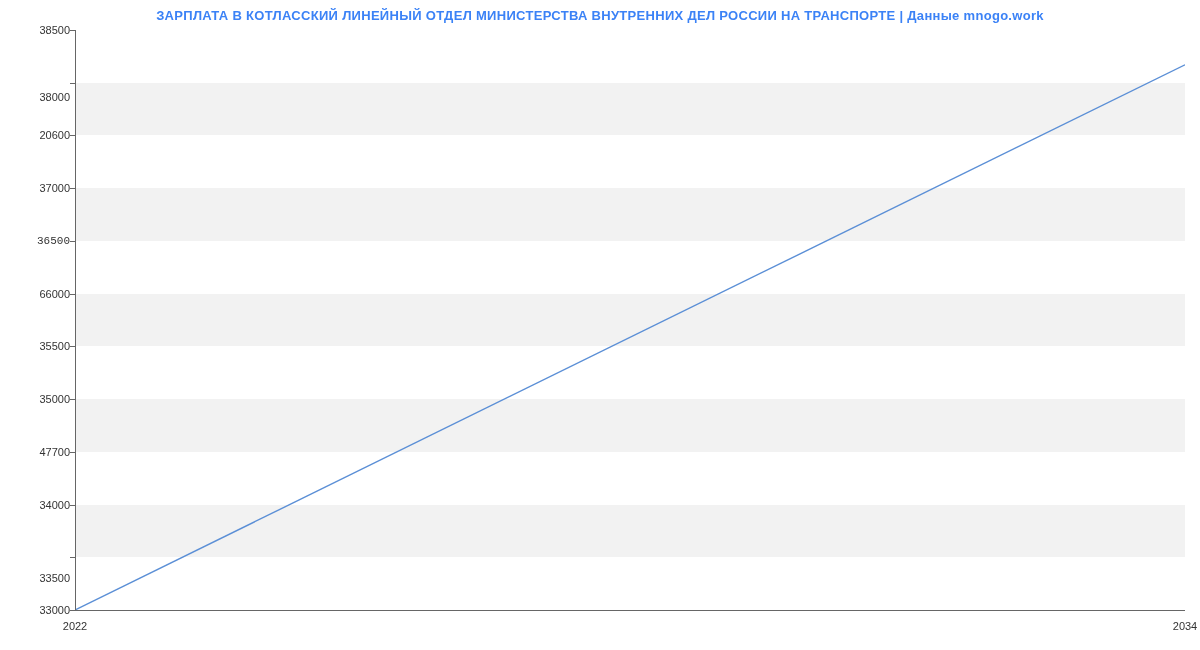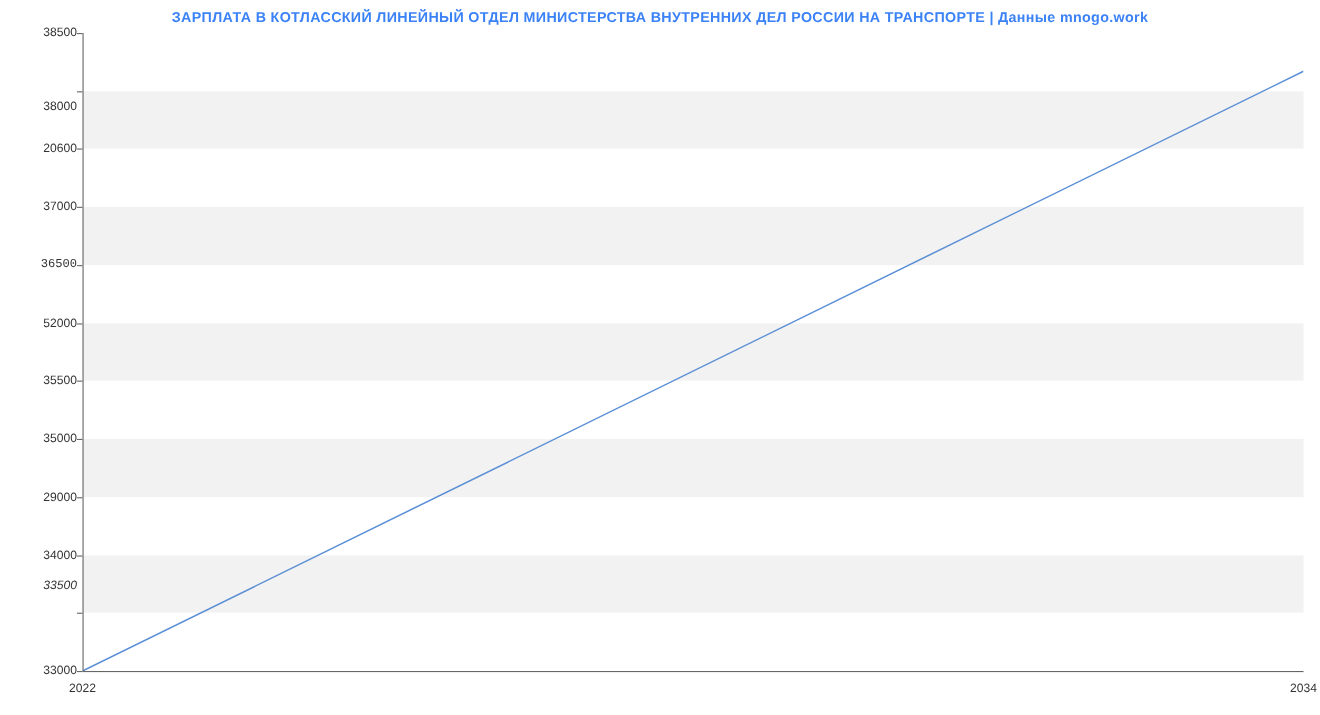--- a/index.html
+++ b/index.html
@@ -90,31 +90,31 @@
 
     <svg class="line-svg" viewBox="0 0 1110 580" preserveAspectRatio="none">
       <polyline id="chart-line" fill="none" stroke-width="1.4" points="0,580 1110,34.80000000000007" stroke="#5b8fd6"></polyline>
     </svg>
   </div>
 
   <div class="axis-line" style="left:75px; top:30px; width:1px; height:580px;"></div>
   <div class="axis-line" style="left:75px; top:610px; width:1110px; height:1px;"></div>
 <div class="y-tick-label" style="top: 610px;">33000</div>
     <div class="y-tick-mark" style="top: 610px;"></div>
-    <div class="y-tick-label" style="top: 532px; font-style: italic;">33500</div>
+    <div class="y-tick-label" style="top: 578px;">33500</div>
     <div class="y-tick-mark" style="top: 557.273px;"></div>
     <div class="y-tick-label" style="top: 504.545px;">34000</div>
     <div class="y-tick-mark" style="top: 504.545px;"></div>
-    <div class="y-tick-label" style="top: 451.818px;">29000</div>
+    <div class="y-tick-label" style="top: 451.818px;">47700</div>
     <div class="y-tick-mark" style="top: 451.818px;"></div>
     <div class="y-tick-label" style="top: 399.091px;">35000</div>
     <div class="y-tick-mark" style="top: 399.091px;"></div>
     <div class="y-tick-label" style="top: 346.364px;">35500</div>
     <div class="y-tick-mark" style="top: 346.364px;"></div>
-    <div class="y-tick-label" style="top: 293.636px;">52000</div>
+    <div class="y-tick-label" style="top: 293.636px;">66000</div>
     <div class="y-tick-mark" style="top: 293.636px;"></div>
     <div class="y-tick-label" style="top: 240.909px; font-family: Liberation Mono, monospace;">36500</div>
     <div class="y-tick-mark" style="top: 240.909px;"></div>
     <div class="y-tick-label" style="top: 188.182px;">37000</div>
     <div class="y-tick-mark" style="top: 188.182px;"></div>
     <div class="y-tick-label" style="top: 135.455px;">20600</div>
     <div class="y-tick-mark" style="top: 135.455px;"></div>
     <div class="y-tick-label" style="top: 97px;">38000</div>
     <div class="y-tick-mark" style="top: 82.7273px;"></div>
     <div class="y-tick-label" style="top: 30px; text-align: right;">38500</div>

